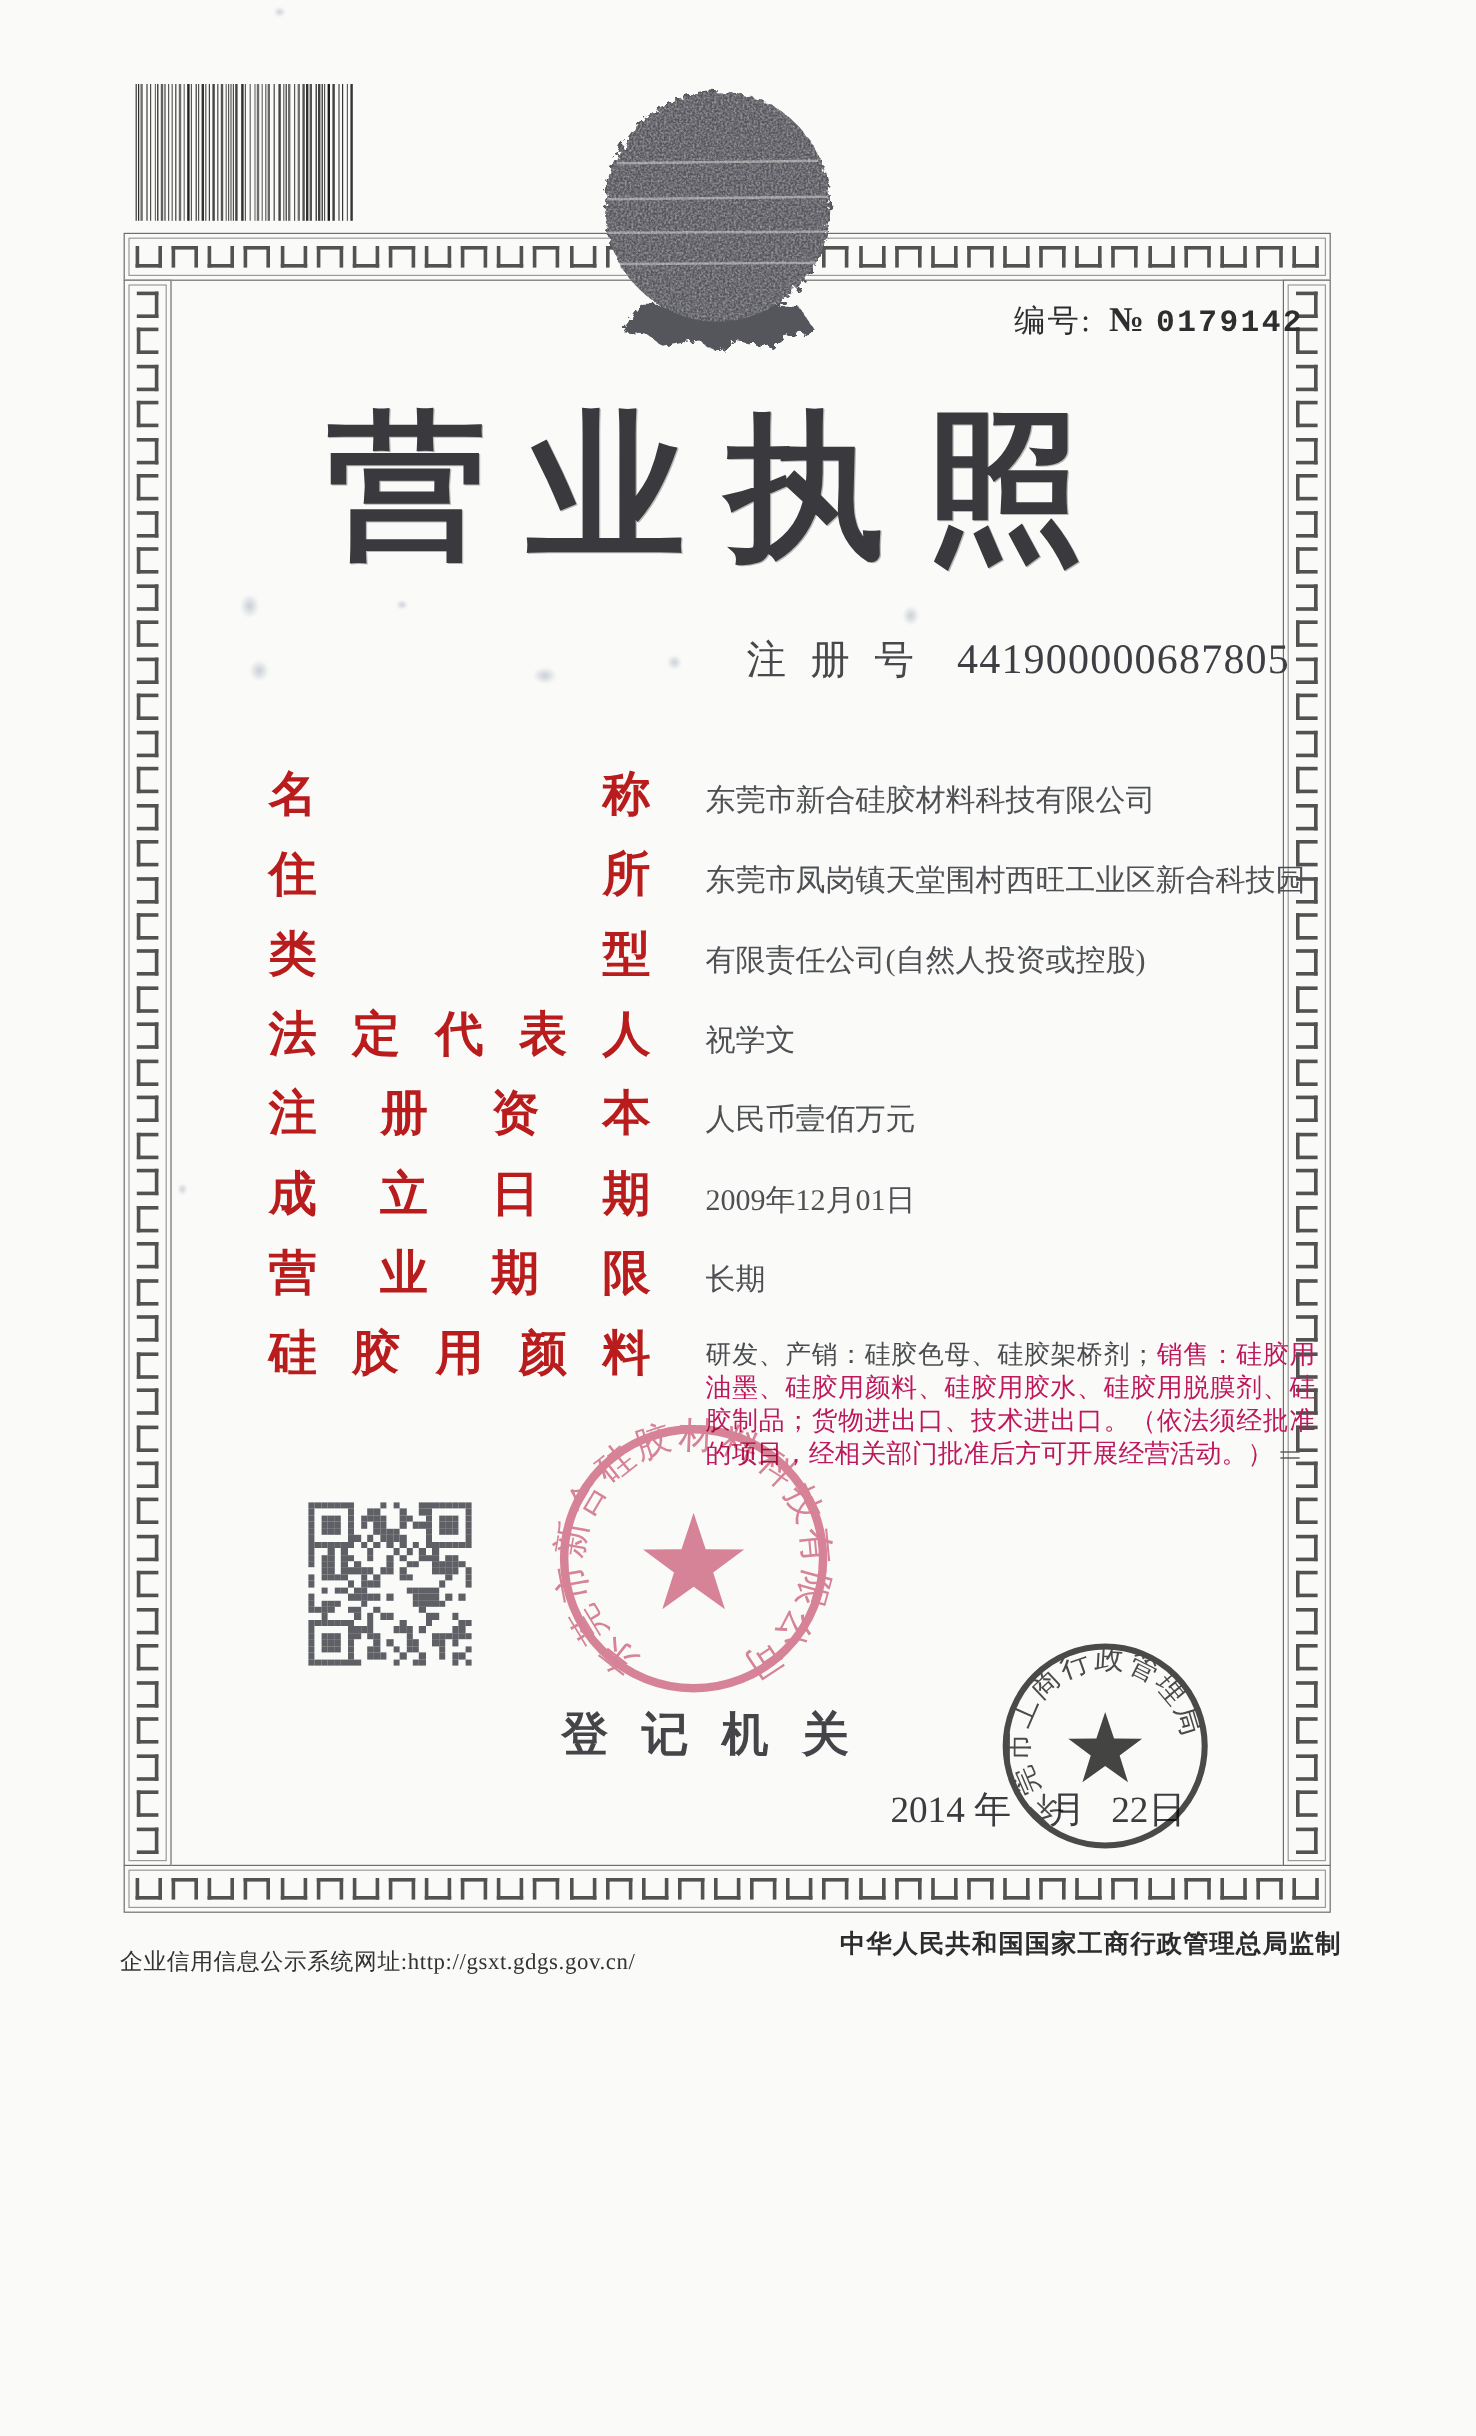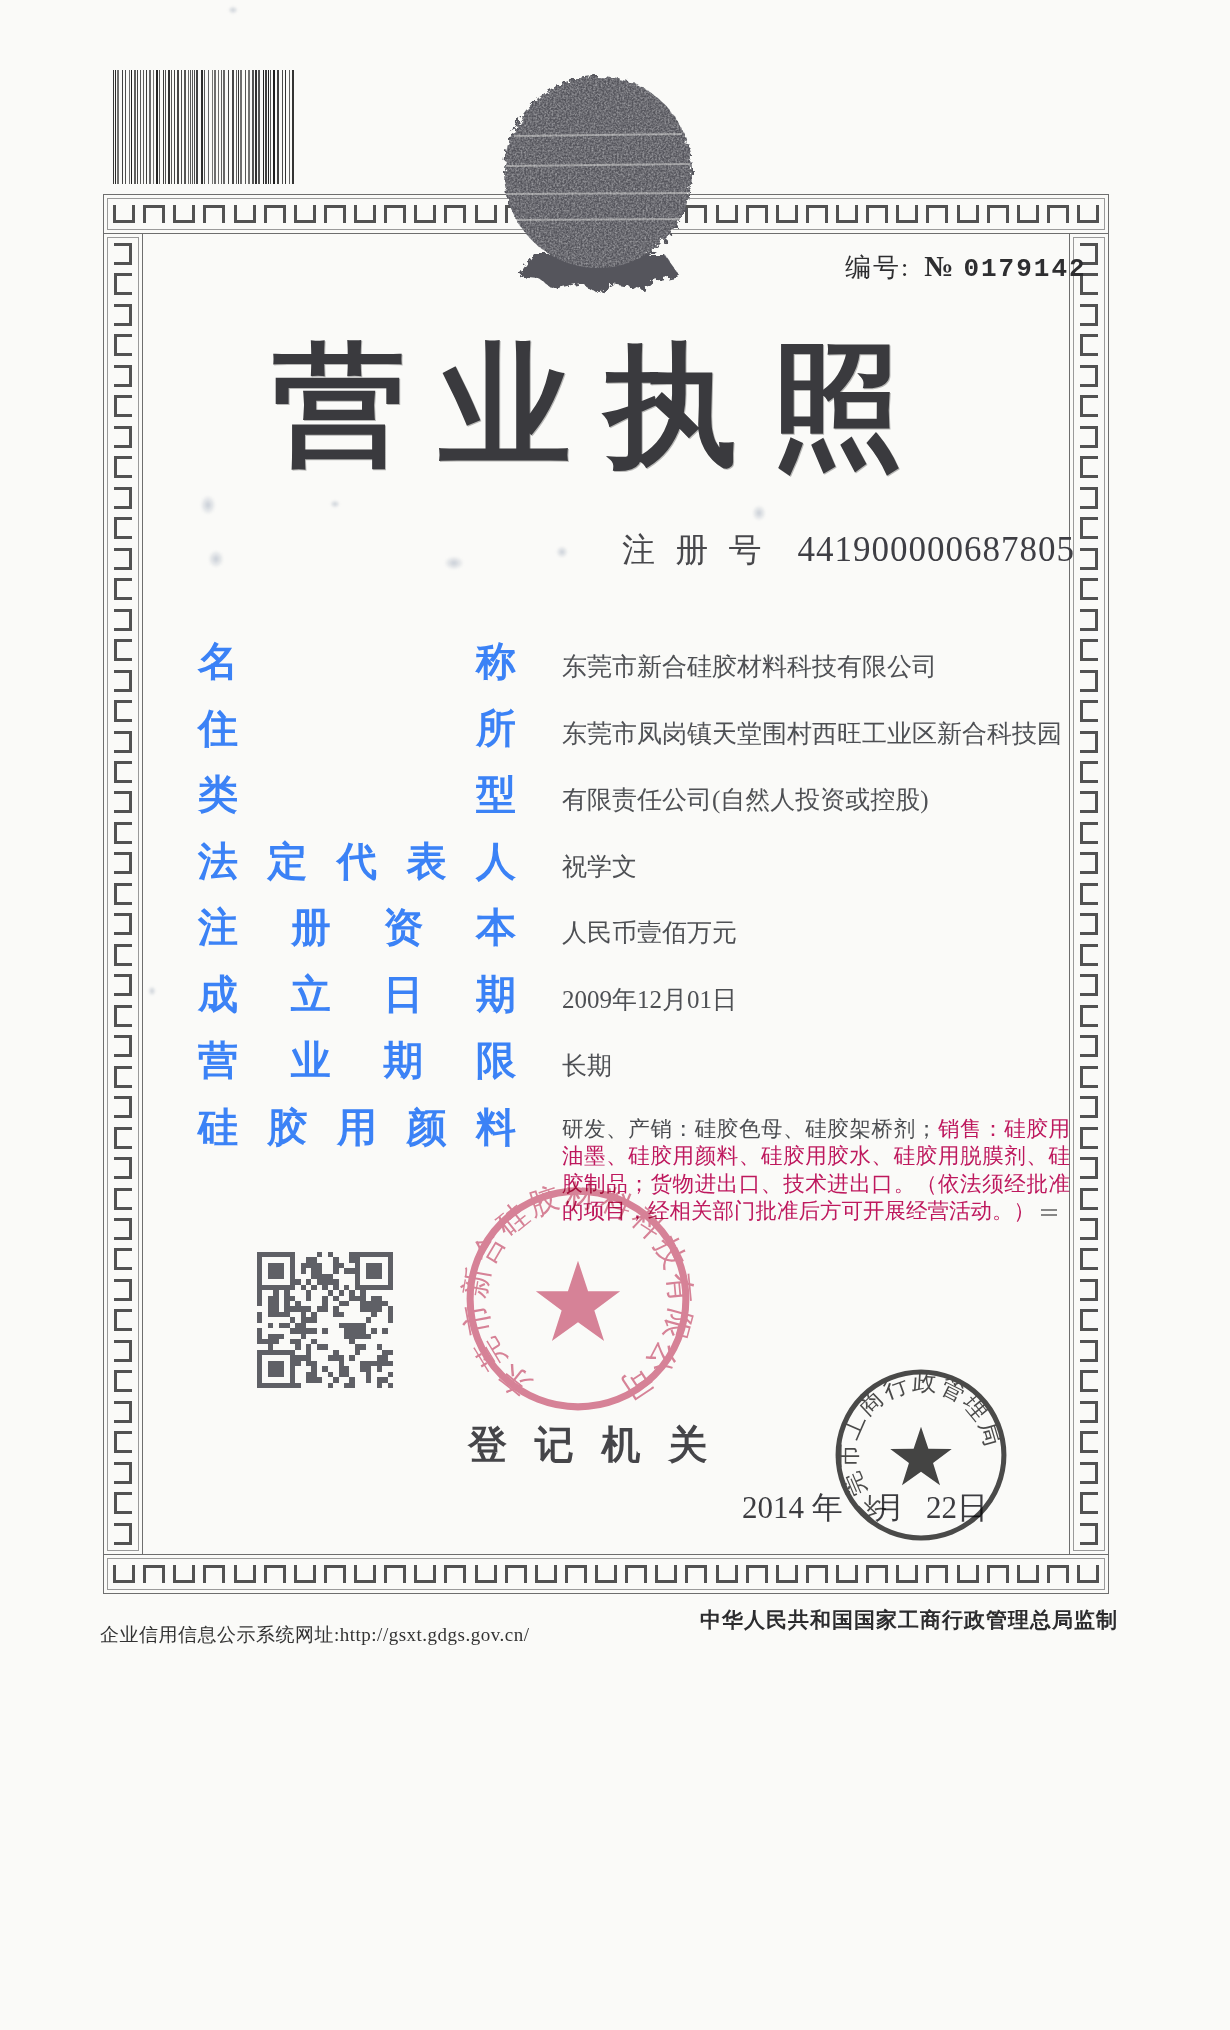--- a/index.html
+++ b/index.html
@@ -34,22 +34,22 @@
   .serial .num{font-family:"Liberation Mono","DejaVu Sans Mono",monospace;font-weight:600;font-size:26px;letter-spacing:2px;}
   .title{position:absolute;left:605px;top:318px;transform:translateX(-50%);font-size:132px;font-weight:bold;
          letter-spacing:34px;white-space:nowrap;color:#3a3a3e;z-index:2;text-shadow:1px 1px 0 rgba(60,60,60,.35);}
   .regline{position:absolute;left:622px;top:528px;white-space:nowrap;z-index:2;}
   .regline .lab{font-size:33px;letter-spacing:6px;color:#48484c;}
   .regline .val{font-size:35px;letter-spacing:1px;color:#3e3e44;margin-left:26px;}
   
   .fields{position:absolute;left:198px;top:640px;width:872px;z-index:2;}
   .field-row{display:flex;align-items:flex-start;height:66.5px;}
   .field-row.tall{height:auto;}
-  .field-label{flex:none;display:inline-block;width:318px;font-size:40px;font-weight:600;color:#3b82f6;
-               text-align:justify;text-align-last:justify;line-height:1.1;}
+  .field-label{flex:none;display:inline-block;width:318px;font-size:40px;font-weight:600;color:#b91c1c;
+               text-align:justify;text-align-last:justify;line-height:1.1;margin-left:26px;}
   .field-value{flex:none;width:508px;margin-left:46px;margin-top:10px;font-size:25px;color:#4e5054;
                letter-spacing:0;white-space:nowrap;}
   .field-value.wrap{white-space:normal;font-size:21.5px;line-height:27.5px;text-align:justify;color:#4a4c50;}
   .seg-bold{font-weight:normal;color:#be185d;}
   .smudge{display:inline-block;width:16px;height:9px;margin-left:6px;opacity:.7;vertical-align:middle;
           background:repeating-linear-gradient(#555 0 2px,transparent 2px 5px);}
   
   .qr{position:absolute;left:257px;top:1252px;width:136px;height:136px;display:grid;
       grid-template-columns:repeat(25,1fr);grid-template-rows:repeat(25,1fr);z-index:2;filter:blur(.2px);}
   .qr i{display:block;}

